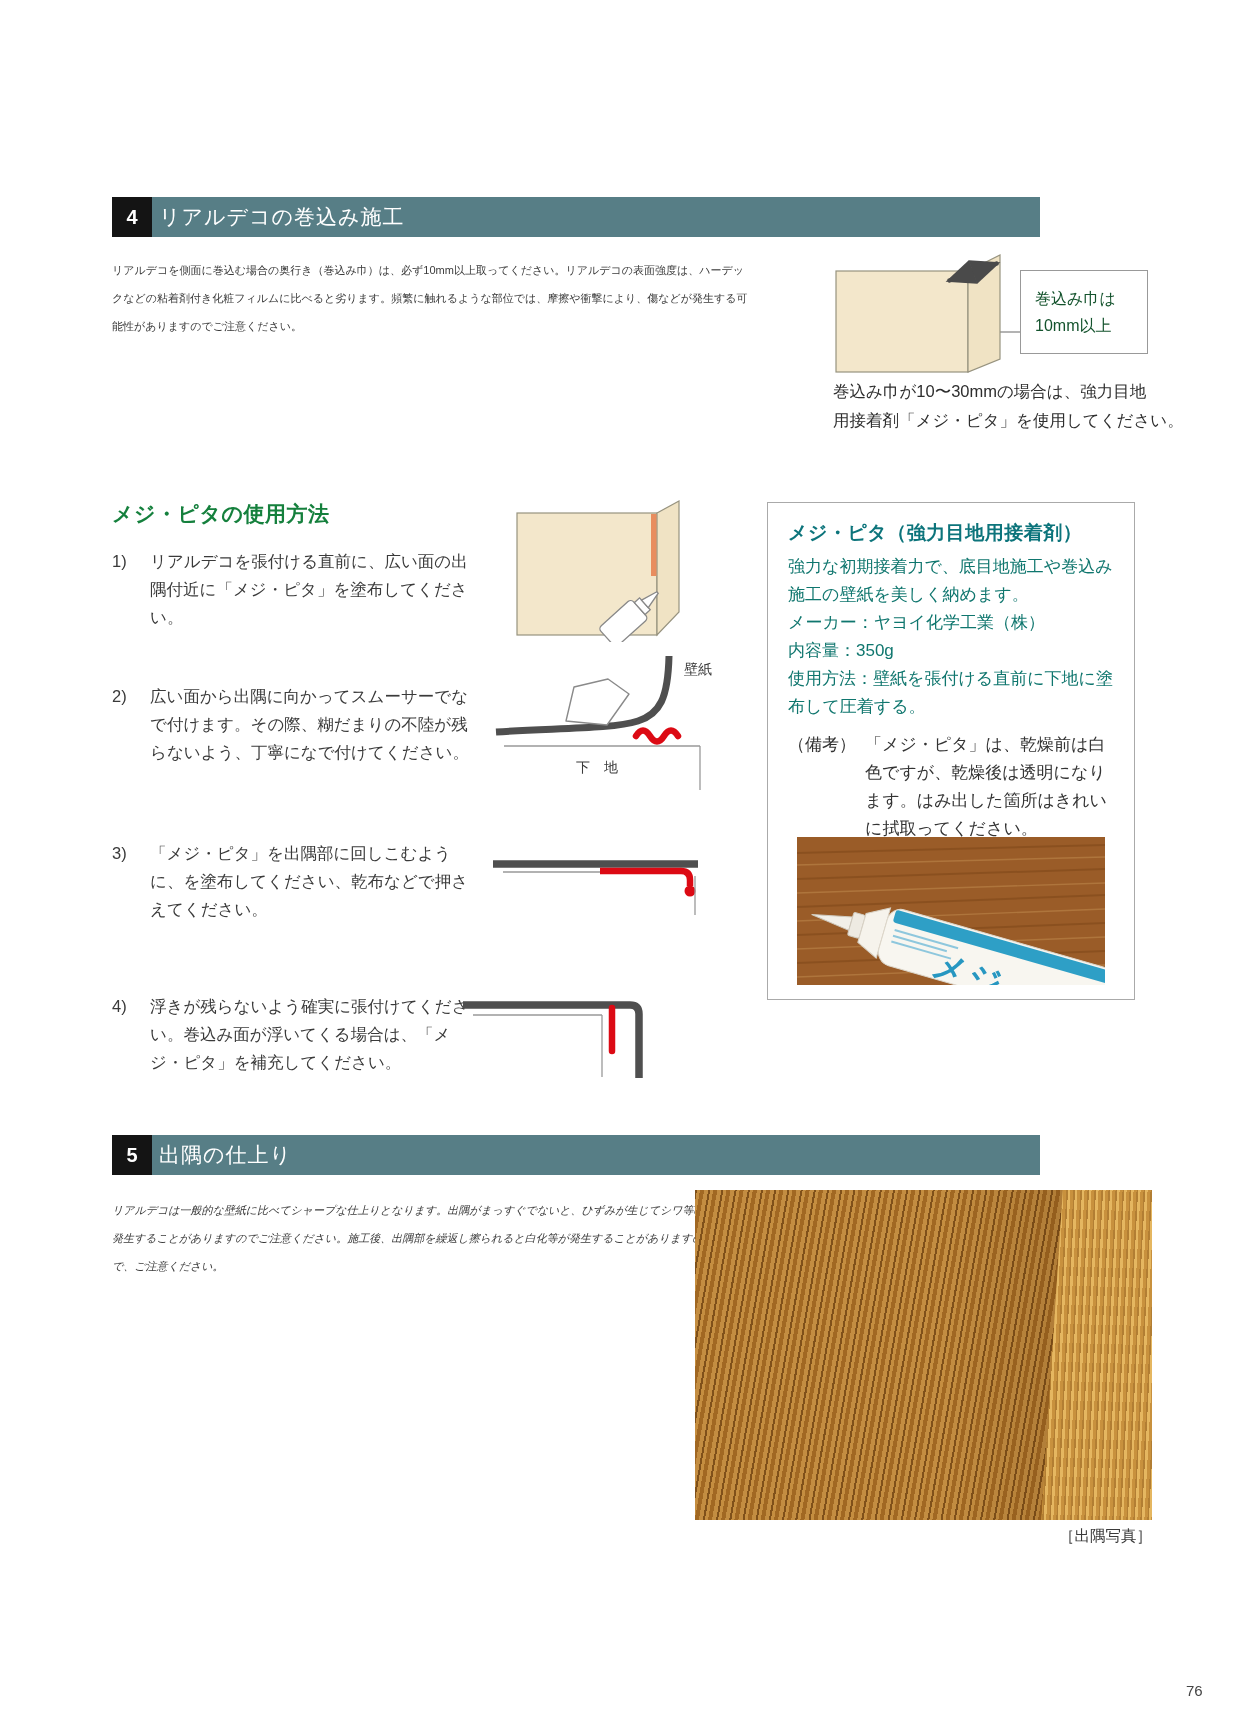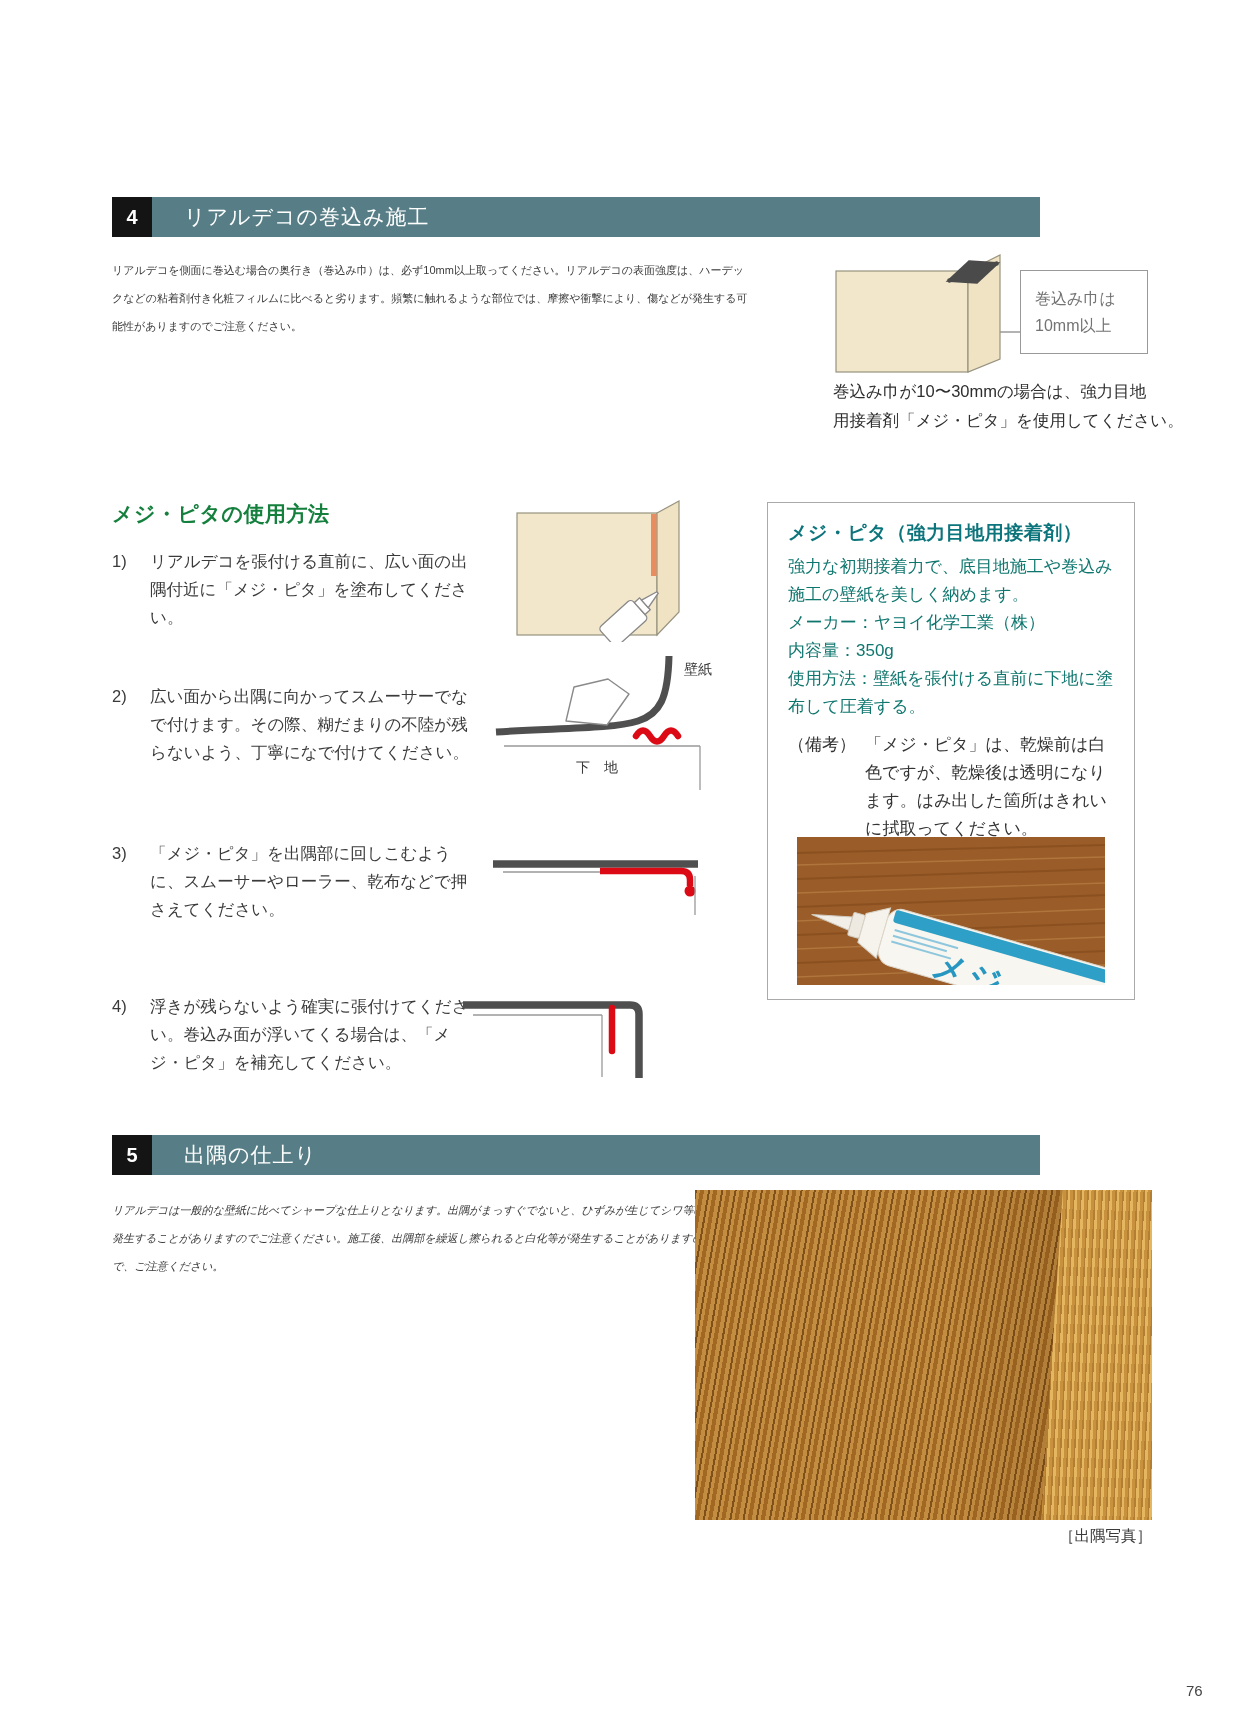--- a/index.html
+++ b/index.html
@@ -3,33 +3,33 @@
 <meta charset="utf-8">
 <style>
   html,body{margin:0;padding:0;background:#ffffff;}
   .page{
     position:relative;width:1240px;height:1736px;background:#fff;
     font-family:"Liberation Sans","DejaVu Sans",sans-serif;color:#333;overflow:hidden;
   }
   
   .sec-header{position:absolute;left:112px;width:928px;height:40px;display:flex;background:#577e86;}
   .sec-num{width:40px;background:#141414;color:#fff;display:flex;align-items:center;justify-content:center;font-size:20px;font-weight:bold;flex:0 0 40px;}
-  .sec-title{color:#fff;font-size:21px;display:flex;align-items:center;padding-left:32px;letter-spacing:1px;}
+  .sec-title{color:#fff;font-size:21px;display:flex;align-items:center;padding-left:7px;letter-spacing:1px;}
   
   .para{position:absolute;font-size:11px;line-height:28px;color:#3a3a3a;word-break:break-all;}
   .caption-2l{position:absolute;font-size:16.5px;line-height:29px;color:#2e2e2e;white-space:nowrap;}
   .teal-heading{position:absolute;left:112px;font-size:21px;font-weight:bold;color:#15803d;margin:0;letter-spacing:0.5px;}
   
   .step{position:absolute;left:112px;display:flex;font-size:16.5px;line-height:28px;color:#3a3a3a;}
   .step-num{flex:0 0 38px;}
   .step-text{width:324px;word-break:break-all;}
   
   .callout-box{position:absolute;left:1020px;top:270px;width:128px;height:84px;border:1px solid #999;background:#fff;
     display:flex;flex-direction:column;justify-content:center;padding-left:14px;box-sizing:border-box;
-    font-size:16px;line-height:27px;color:#737373;}
+    font-size:16px;line-height:27px;color:#14532d;}
   
   .product-box{position:absolute;left:767px;top:502px;width:368px;height:498px;border:1px solid #aaa;
     box-sizing:border-box;padding:17px 20px 0 20px;background:#fff;}
   .pb-title{font-size:19px;font-weight:bold;color:#0c747b;margin:0 0 7px 0;letter-spacing:0.5px;}
   .pb-line{font-size:17px;line-height:28px;color:#0f766e;word-break:break-all;}
   .pb-note{display:flex;margin-top:10px;font-size:17px;line-height:28px;color:#333;gap:9px;}
   .pb-note-label{white-space:nowrap;flex:0 0 auto;}
   .pb-note-text{width:252px;word-break:break-all;}
   .pb-photo{position:absolute;left:29px;top:334px;}
   
@@ -111,21 +111,21 @@
     <path d="M 148 128 q 7 -11 14 0 q 7 11 14 0 q 7 -11 14 0" fill="none" stroke="#dc0a14" stroke-width="6.5" stroke-linecap="round"></path>
     <line x1="16" y1="138" x2="212" y2="138" stroke="#999" stroke-width="1.3"></line>
     <line x1="212" y1="138" x2="212" y2="182" stroke="#999" stroke-width="1.3"></line>
     <polygon points="78,113 86,79 120,71 141,86 119,117" fill="#ffffff" stroke="#8a8a8a" stroke-width="1.4" stroke-linejoin="round"></polygon>
     <text x="196" y="66" font-size="14" fill="#3a3a3a">壁紙</text>
     <text x="88" y="164" font-size="14" fill="#3a3a3a">下　地</text>
   </svg>
 
   <div class="step" style="top:839px;">
     <div class="step-num">3)</div>
-    <div class="step-text">「メジ・ピタ」を出隅部に回しこむように、スムーサーやローラー、乾布などで押さえてください。</div>
+    <div class="step-text">「メジ・ピタ」を出隅部に回しこむように、を塗布してください、乾布などで押さえてください。</div>
   </div>
   <svg style="left:488px;top:850px;" width="215" height="70" viewBox="0 0 215 70">
     <line x1="5" y1="14" x2="210" y2="14" stroke="#4f4f4f" stroke-width="7.5"></line>
     <line x1="15" y1="22" x2="112" y2="22" stroke="#999" stroke-width="1.3"></line>
     <path d="M 112 21 L 193 21 Q 202 21 202 30 L 202 36" fill="none" stroke="#dc0a14" stroke-width="6.5"></path>
     <circle cx="202" cy="41" r="5.5" fill="#dc0a14"></circle>
     <line x1="207" y1="26" x2="207" y2="65" stroke="#999" stroke-width="1.3"></line>
   </svg>
 
   <div class="step" style="top:992px;">

